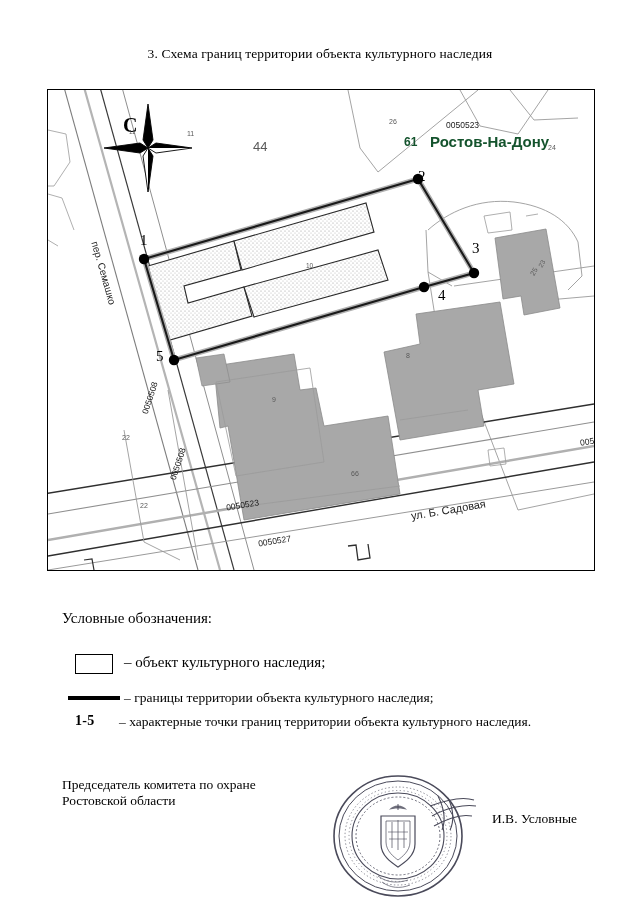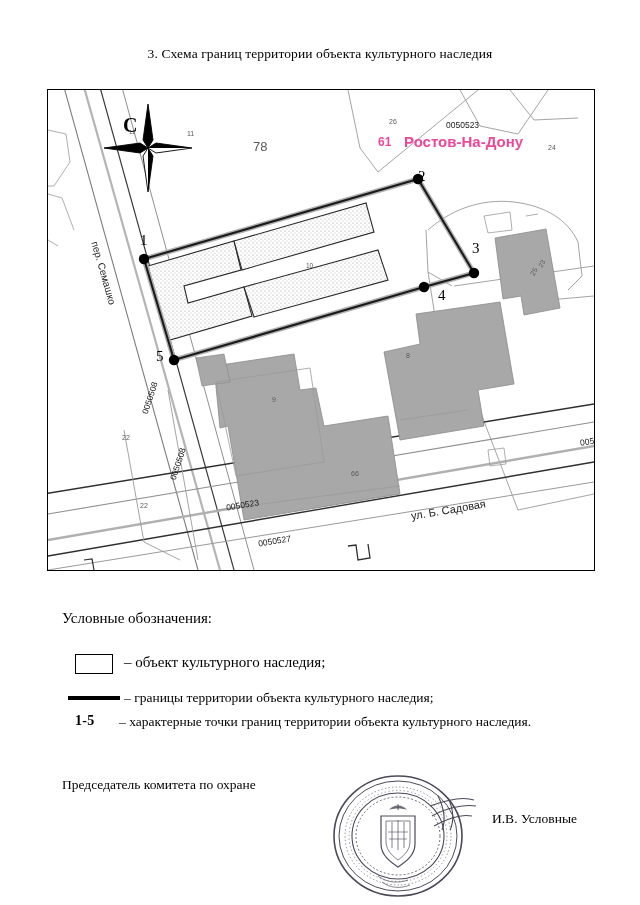--- a/index.html
+++ b/index.html
@@ -30,22 +30,23 @@
     overflow:hidden;
   }
   .map-svg{position:absolute;left:0;top:0;width:546px;height:480px;}
 
   
   .mlabel{position:absolute;font-family:"Liberation Sans",sans-serif;color:#595959;white-space:nowrap;}
   .mlabel.dark{color:#1a1a1a;}
   .city{
     position:absolute;
     font-family:"Liberation Sans",sans-serif;
-    font-weight:bold;color:#ec4899;
+    font-weight:bold;color:#14532d;
     white-space:nowrap;
+    margin-left:26px;
   }
   .ptnum{
     position:absolute;
     font-family:"Liberation Serif",serif;
     font-size:15px;color:#000;
     white-space:nowrap;
   }
   .compass-c{
     position:absolute;
     font-family:"Liberation Serif",serif;
@@ -204,21 +205,21 @@
         <polygon points="0,-44 5,-8 0,0" fill="#000"></polygon>
         <polygon points="-44,0 -8,5 0,0" fill="#000"></polygon>
       </g>
 
     </svg>
 
     <div class="compass-c" style="left:75px;top:24px;">С</div>
 
     <div class="mlabel" style="left:139px;top:40px;font-size:7px;">11</div>
     <div class="mlabel" style="left:81px;top:39px;font-size:6px;">11</div>
-    <div class="mlabel" style="left:205px;top:49px;font-size:13px;">78</div>
+    <div class="mlabel" style="left:205px;top:49px;font-size:13px;">44</div>
     <div class="mlabel" style="left:341px;top:28px;font-size:7px;">26</div>
 
     <div class="mlabel dark" style="left:398px;top:30px;font-size:8.5px;">0050523</div>
 
     <div class="city" style="left:330px;top:45px;font-size:12px;">61</div>
     <div class="city" style="left:356px;top:43px;font-size:15px;">Ростов-На-Дону</div>
     <div class="mlabel" style="left:500px;top:54px;font-size:7px;">24</div>
 
     <div class="ptnum" style="left:92px;top:142px;">1</div>
     <div class="ptnum" style="left:370px;top:78px;">2</div>
@@ -256,20 +257,21 @@
 
     <div class="leg-sym-line"></div>
     <div class="leg-txt2">– границы территории объекта культурного наследия;</div>
 
     <div class="leg-sym-pts">1-5</div>
     <div class="leg-txt3">– характерные точки границ территории объекта культурного наследия.</div>
   </div>
 
   <div class="sig-block">
     <div>Председатель комитета по охране</div>
+    <div>Ростовской области</div>
   </div>
 
   <div class="sig-name">И.В. Условные</div>
 
   <svg class="seal" viewBox="0 0 160 128">
     <g stroke="#4a4a5a" fill="none">
       <ellipse cx="76" cy="64" rx="64" ry="60" stroke-width="1.6"></ellipse>
       <ellipse cx="76" cy="64" rx="59" ry="55" stroke-width="1"></ellipse>
       <ellipse cx="76" cy="64" rx="46" ry="43" stroke-width="1.1"></ellipse>
       <ellipse cx="76" cy="64" rx="42" ry="39" stroke-width="0.8" stroke-dasharray="2 2"></ellipse>

